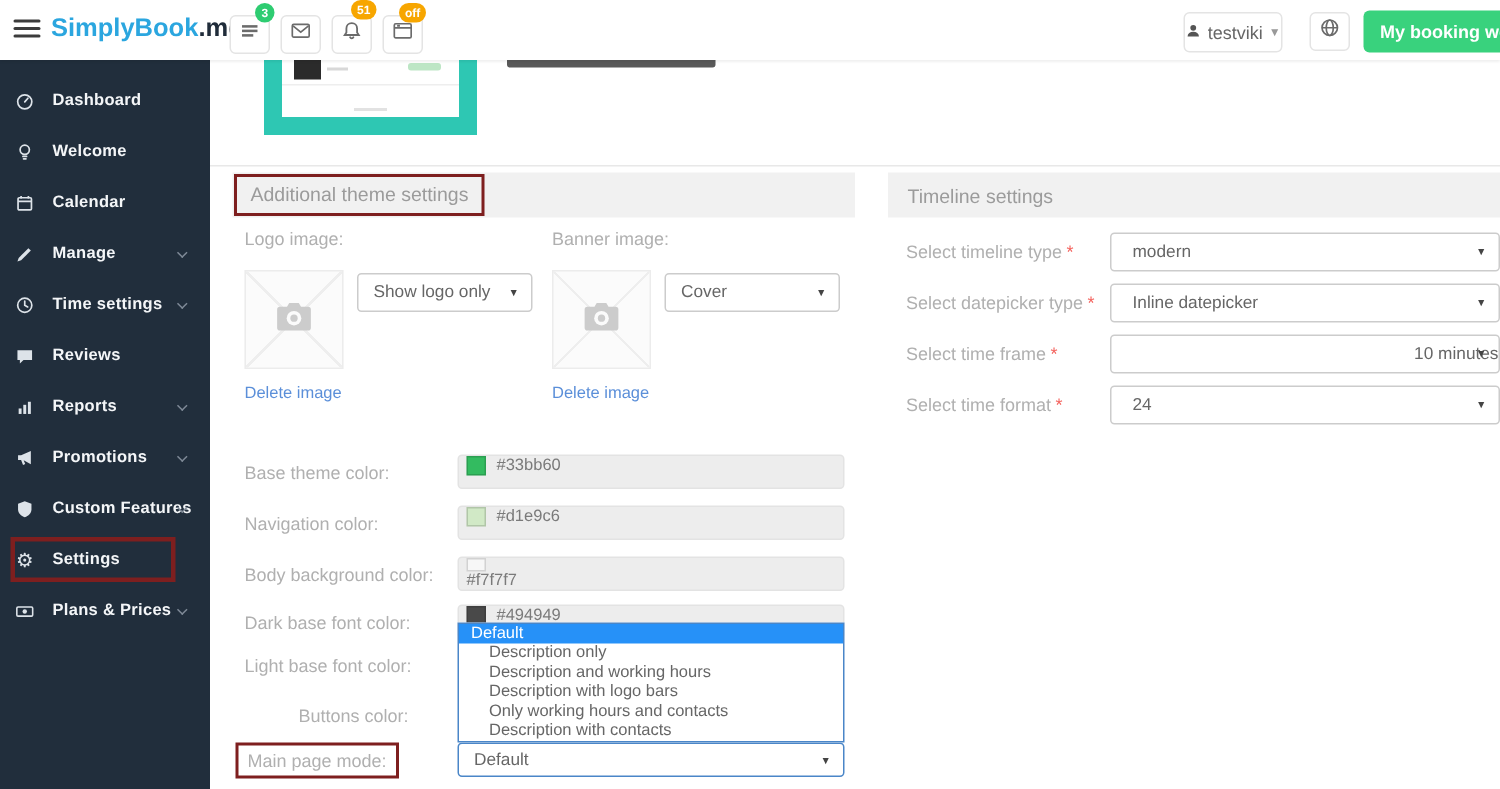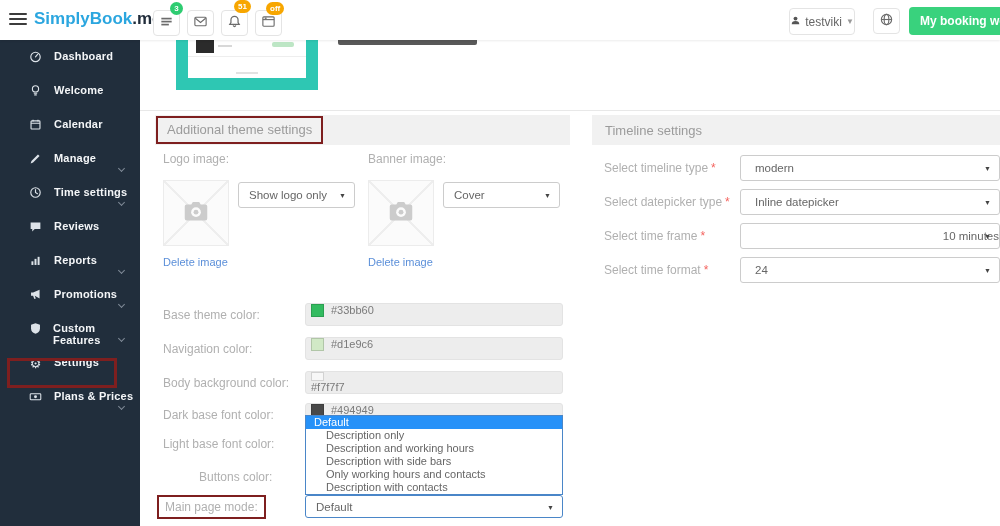--- a/index.html
+++ b/index.html
@@ -27,21 +27,21 @@
               gap:4px; font-size:12px; color:#666; cursor:pointer; }
   .user-btn svg { width:11px; height:11px; color:#555; }
   .caret { font-size:8px; color:#999; }
   .globe-btn { left:873px; }
   .cta-btn { position:absolute; left:909px; top:7px; width:95px; height:28px; background:#39d27d; border:none;
              border-radius:4px; color:#fff; font-weight:bold; font-size:12px; text-align:left; padding-left:11px;
              white-space:nowrap; overflow:hidden; cursor:pointer; font-family:"Liberation Sans",sans-serif; }
 
   
   .sidebar { position:absolute; left:0; top:40px; width:140px; height:486px; background:#212e3c; padding-top:10px; z-index:20; }
-  .side-item { position:relative; height:34px; display:flex; padding-left:28px; cursor:pointer; }
+  .side-item { position:relative; height:34px; display:flex; align-items:center; padding-left:9px; cursor:pointer; }
   .side-item .ic { width:15px; display:flex; justify-content:center; color:#dde3e9; margin-right:11px; font-size:12px; }
   .side-item .ic svg { width:13px; height:13px; }
   .side-item .lbl { font-size:11px; font-weight:bold; color:#f4f6f8; letter-spacing:.2px; }
   .chev { width:5px; height:5px; border-right:1.5px solid #7f8a97; border-bottom:1.5px solid #7f8a97;
           transform:rotate(45deg); position:absolute; right:16px; top:14px; }
   .side-item.active::before { content:""; position:absolute; left:7px; right:23px; top:2px; bottom:2px;
           border:3px solid #7e1f1f; }
 
   
   .content { position:absolute; left:140px; top:40px; width:860px; height:486px; background:#fff; }
@@ -352,21 +352,21 @@
       <span class="hex">#494949</span>
     </div>
 
     <span class="form-label" style="left:23px; top:397px;">Light base font color:</span>
     <span class="form-label" style="left:23px; top:430px;margin-left:36px;">Buttons color:</span>
 
     <div class="dropdown-list">
       <div class="opt selected">Default</div>
       <div class="opt">Description only</div>
       <div class="opt">Description and working hours</div>
-      <div class="opt">Description with side bars</div>
+      <div class="opt">Description with logo bars</div>
       <div class="opt">Only working hours and contacts</div>
       <div class="opt">Description with contacts</div>
     </div>
 
     <span class="form-label ann-box" style="left:17px; top:455px; padding:3px 6px; font-size:12px;">Main page mode:</span>
     <div class="sel focus" style="left:165px; top:455px; width:258px; height:23px;">
       <span>Default</span>
       <span class="arrow" style="top:8px;">▼</span>
     </div>
 

